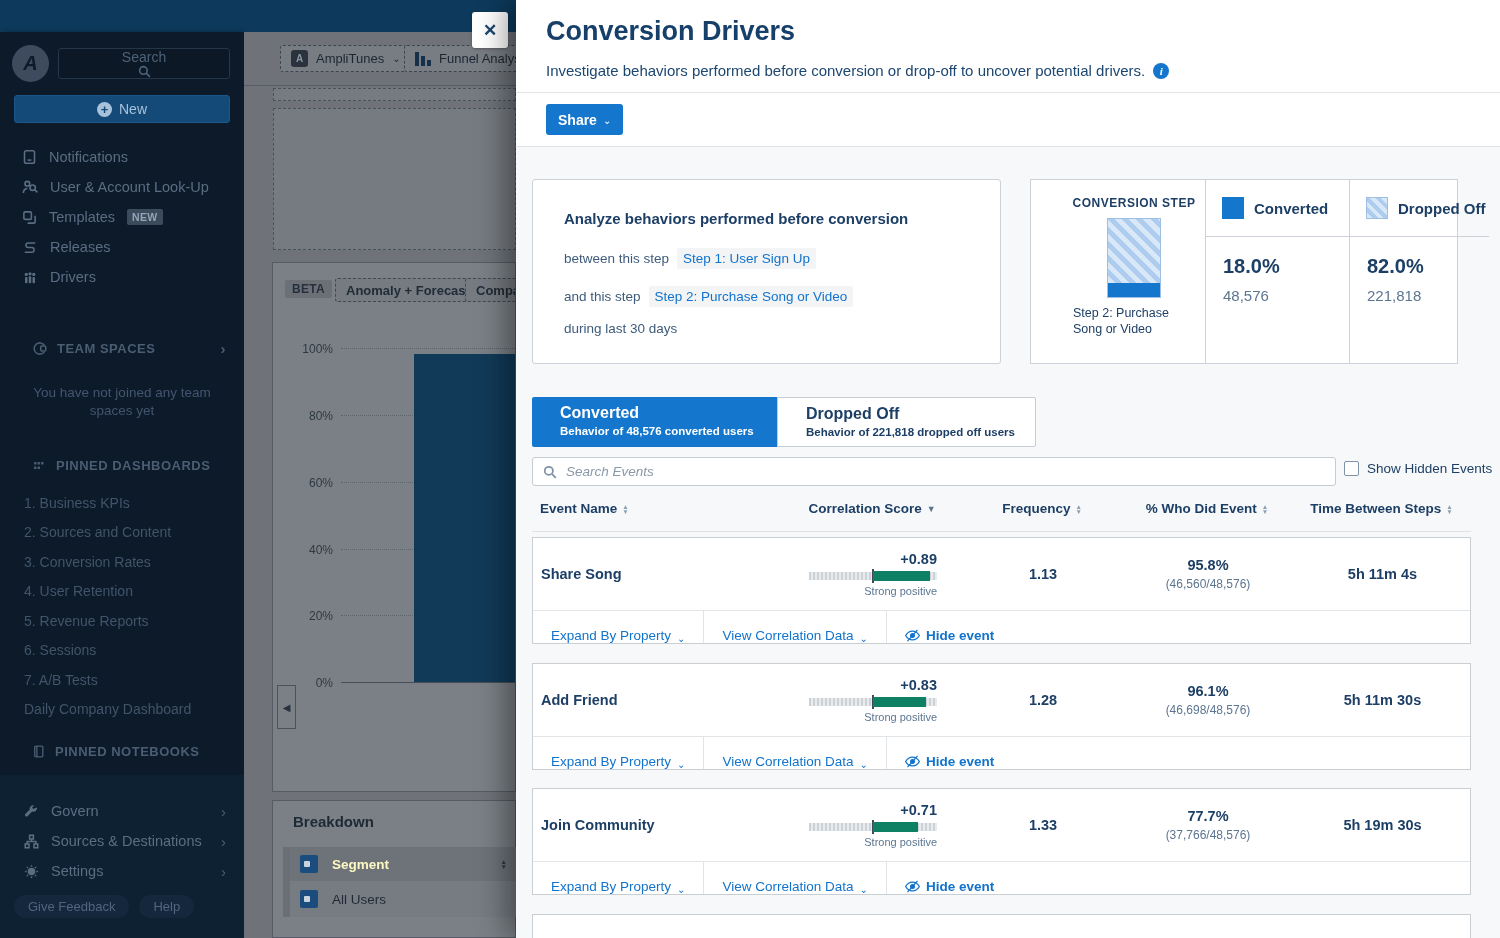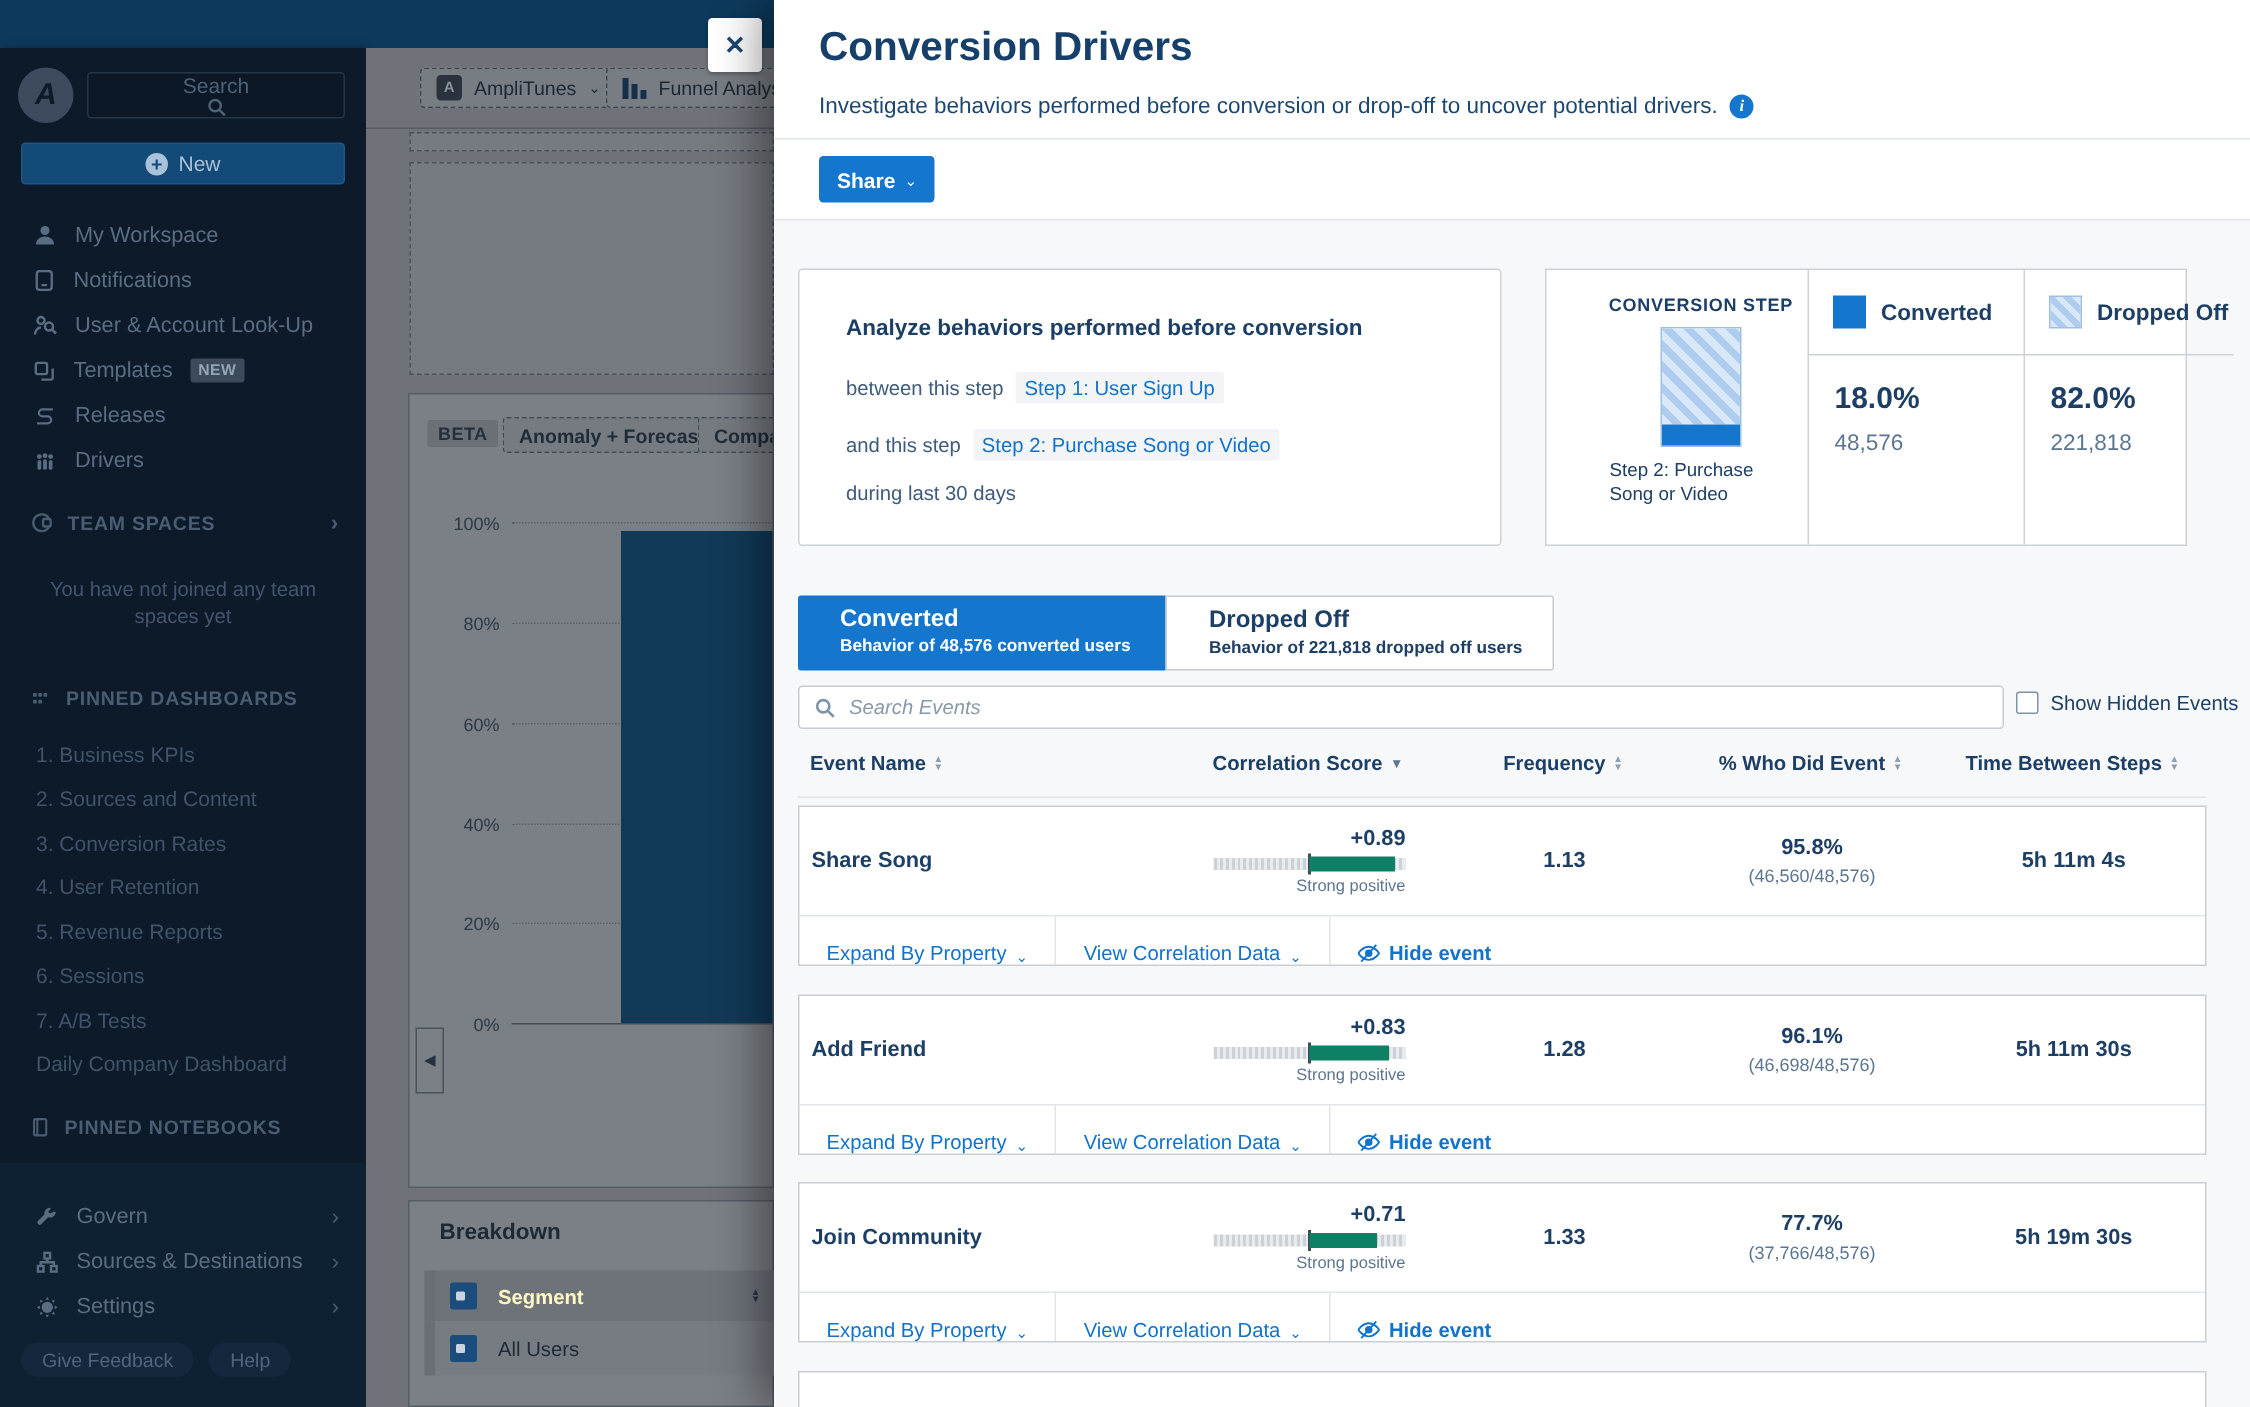--- a/index.html
+++ b/index.html
@@ -12,21 +12,21 @@
   .sidebar { position:absolute; left:0; top:32px; width:244px; height:906px; background:#0d1a29; color:#55687e; box-shadow:2px 0 6px rgba(0,0,0,.25); }
   .logo { position:absolute; left:12px; top:13px; width:37px; height:37px; border-radius:50%; background:#3e4a5e; color:#0d1a29; font-weight:bold; font-size:20px; display:flex; align-items:center; justify-content:center; font-style:italic; }
   .sb-search { position:absolute; left:58px; top:16px; width:172px; height:31px; border:1px solid #263649; border-radius:3px; background:#0c1826; display:flex; align-items:center; padding:0 10px; color:#4e6278; font-size:14px;flex-direction:column; }
   .sb-search .ph { flex:1; }
   .btn-new { position:absolute; left:14px; top:63px; width:216px; height:28px; background:#134a78; border:1px solid #1b578a; border-radius:3px; color:#a9c2da; font-size:14px; display:flex; align-items:center; justify-content:center; gap:7px; }
   .plus-circ { width:15px; height:15px; border-radius:50%; background:#a9c2da; color:#134a78; font-size:13px; line-height:15px; text-align:center; font-weight:bold; }
   .nav { position:absolute; left:0; top:110px; width:244px; }
   .nav-item { height:30px; display:flex; align-items:center; gap:12px; padding-left:22px; font-size:14.5px; color:#5a6d83; cursor:pointer; }
   .nav-item svg { flex:0 0 auto; }
   .badge-new { background:#3c4a5c; color:#93a5b8; font-size:10.5px; font-weight:bold; padding:2px 5px; border-radius:2px; letter-spacing:.3px; }
-  .sec-head { display:flex; align-items:center; gap:10px; padding-left:20px; font-size:13px; font-weight:bold; letter-spacing:.5px; color:#4a5d73; }
+  .sec-head { display:flex; align-items:center; gap:10px; padding-left:32px; font-size:13px; font-weight:bold; letter-spacing:.5px; color:#4a5d73; }
   .chev { margin-left:auto; margin-right:18px; color:#4a5d73; font-size:15px; }
   .empty-txt { position:absolute; top:352px; left:22px; width:200px; text-align:center; font-size:13.5px; line-height:18px; color:#435571; }
   .dash-list { position:absolute; top:456px; left:0; width:244px; }
   .dash-item { height:29.5px; display:flex; align-items:center; padding-left:24px; font-size:14px; color:#41546a; cursor:pointer; }
   .sb-bottom { position:absolute; left:0; top:743px; width:244px; height:163px; background:#0e2132; }
   .bot-item { height:30px; display:flex; align-items:center; gap:12px; padding-left:24px; font-size:14.5px; color:#5a6d83; cursor:pointer; }
   .pill { display:inline-block; background:#15273c; color:#50657e; font-size:13px; padding:4px 14px; border-radius:12px; }
 
   
   .bgpage { position:absolute; left:244px; top:32px; width:272px; height:906px; background:#6f7379; overflow:hidden; }
@@ -131,27 +131,20 @@
         <line x1="15.5" y1="15.5" x2="22" y2="22"></line>
       </svg>
   </div>
   <div class="btn-new">
     <span class="plus-circ">+</span>
     <span>New</span>
   </div>
 
   <div class="nav">
     <div class="nav-item">
-      <svg class="ic" width="16" height="16" viewBox="0 0 24 24" fill="#5a6d83">
-          <circle cx="12" cy="7" r="4.5"></circle>
-          <path d="M3 21c0-5 4-8 9-8s9 3 9 8z"></path>
-        </svg>
-      <span>My Workspace</span>
-    </div>
-    <div class="nav-item">
       <svg class="ic" width="15" height="16" viewBox="0 0 24 24" fill="none" stroke="#5a6d83" stroke-width="2.5">
           <rect x="4" y="2" width="16" height="20" rx="3"></rect>
           <line x1="9" y1="17" x2="15" y2="17"></line>
         </svg>
       <span>Notifications</span>
     </div>
     <div class="nav-item">
       <svg class="ic" width="16" height="16" viewBox="0 0 24 24" fill="none" stroke="#5a6d83" stroke-width="2.5">
           <circle cx="8" cy="7" r="3.5"></circle>
           <path d="M2 21c0-4 3-7 6-7"></path>

